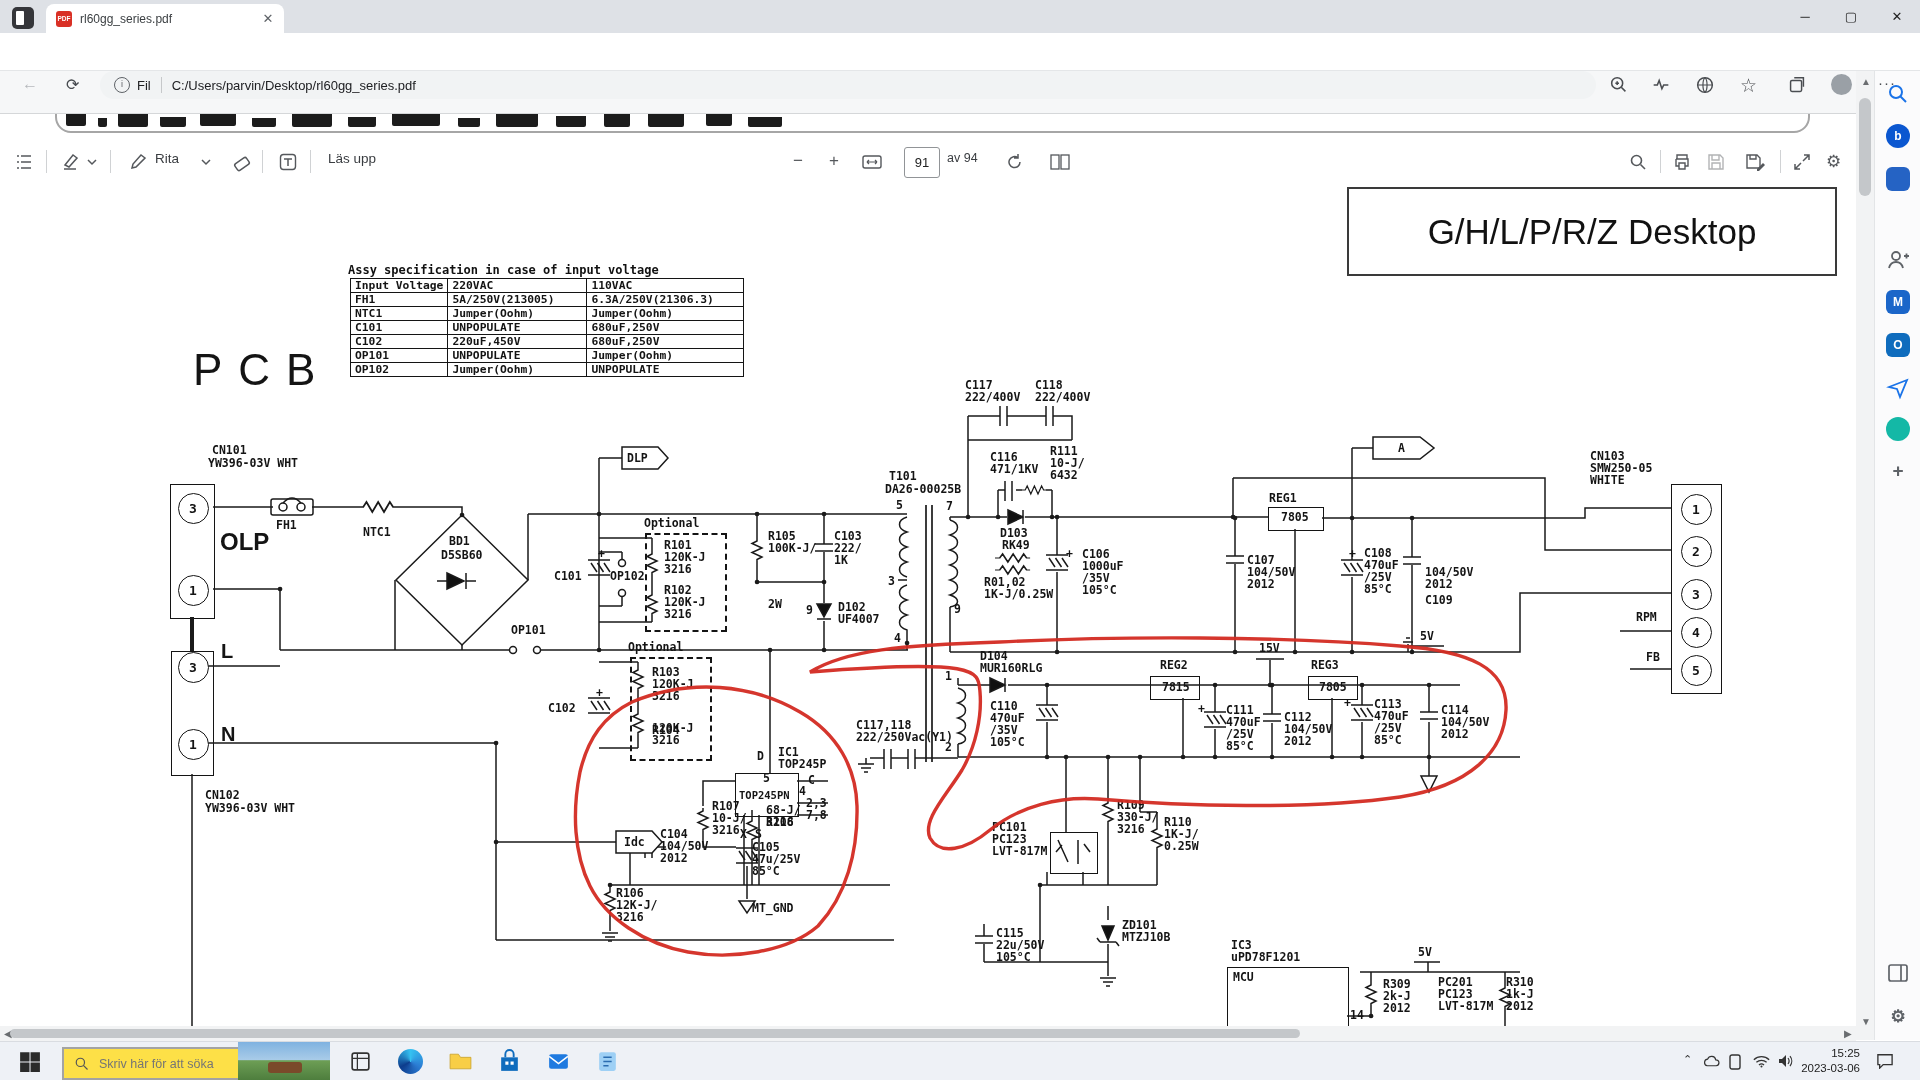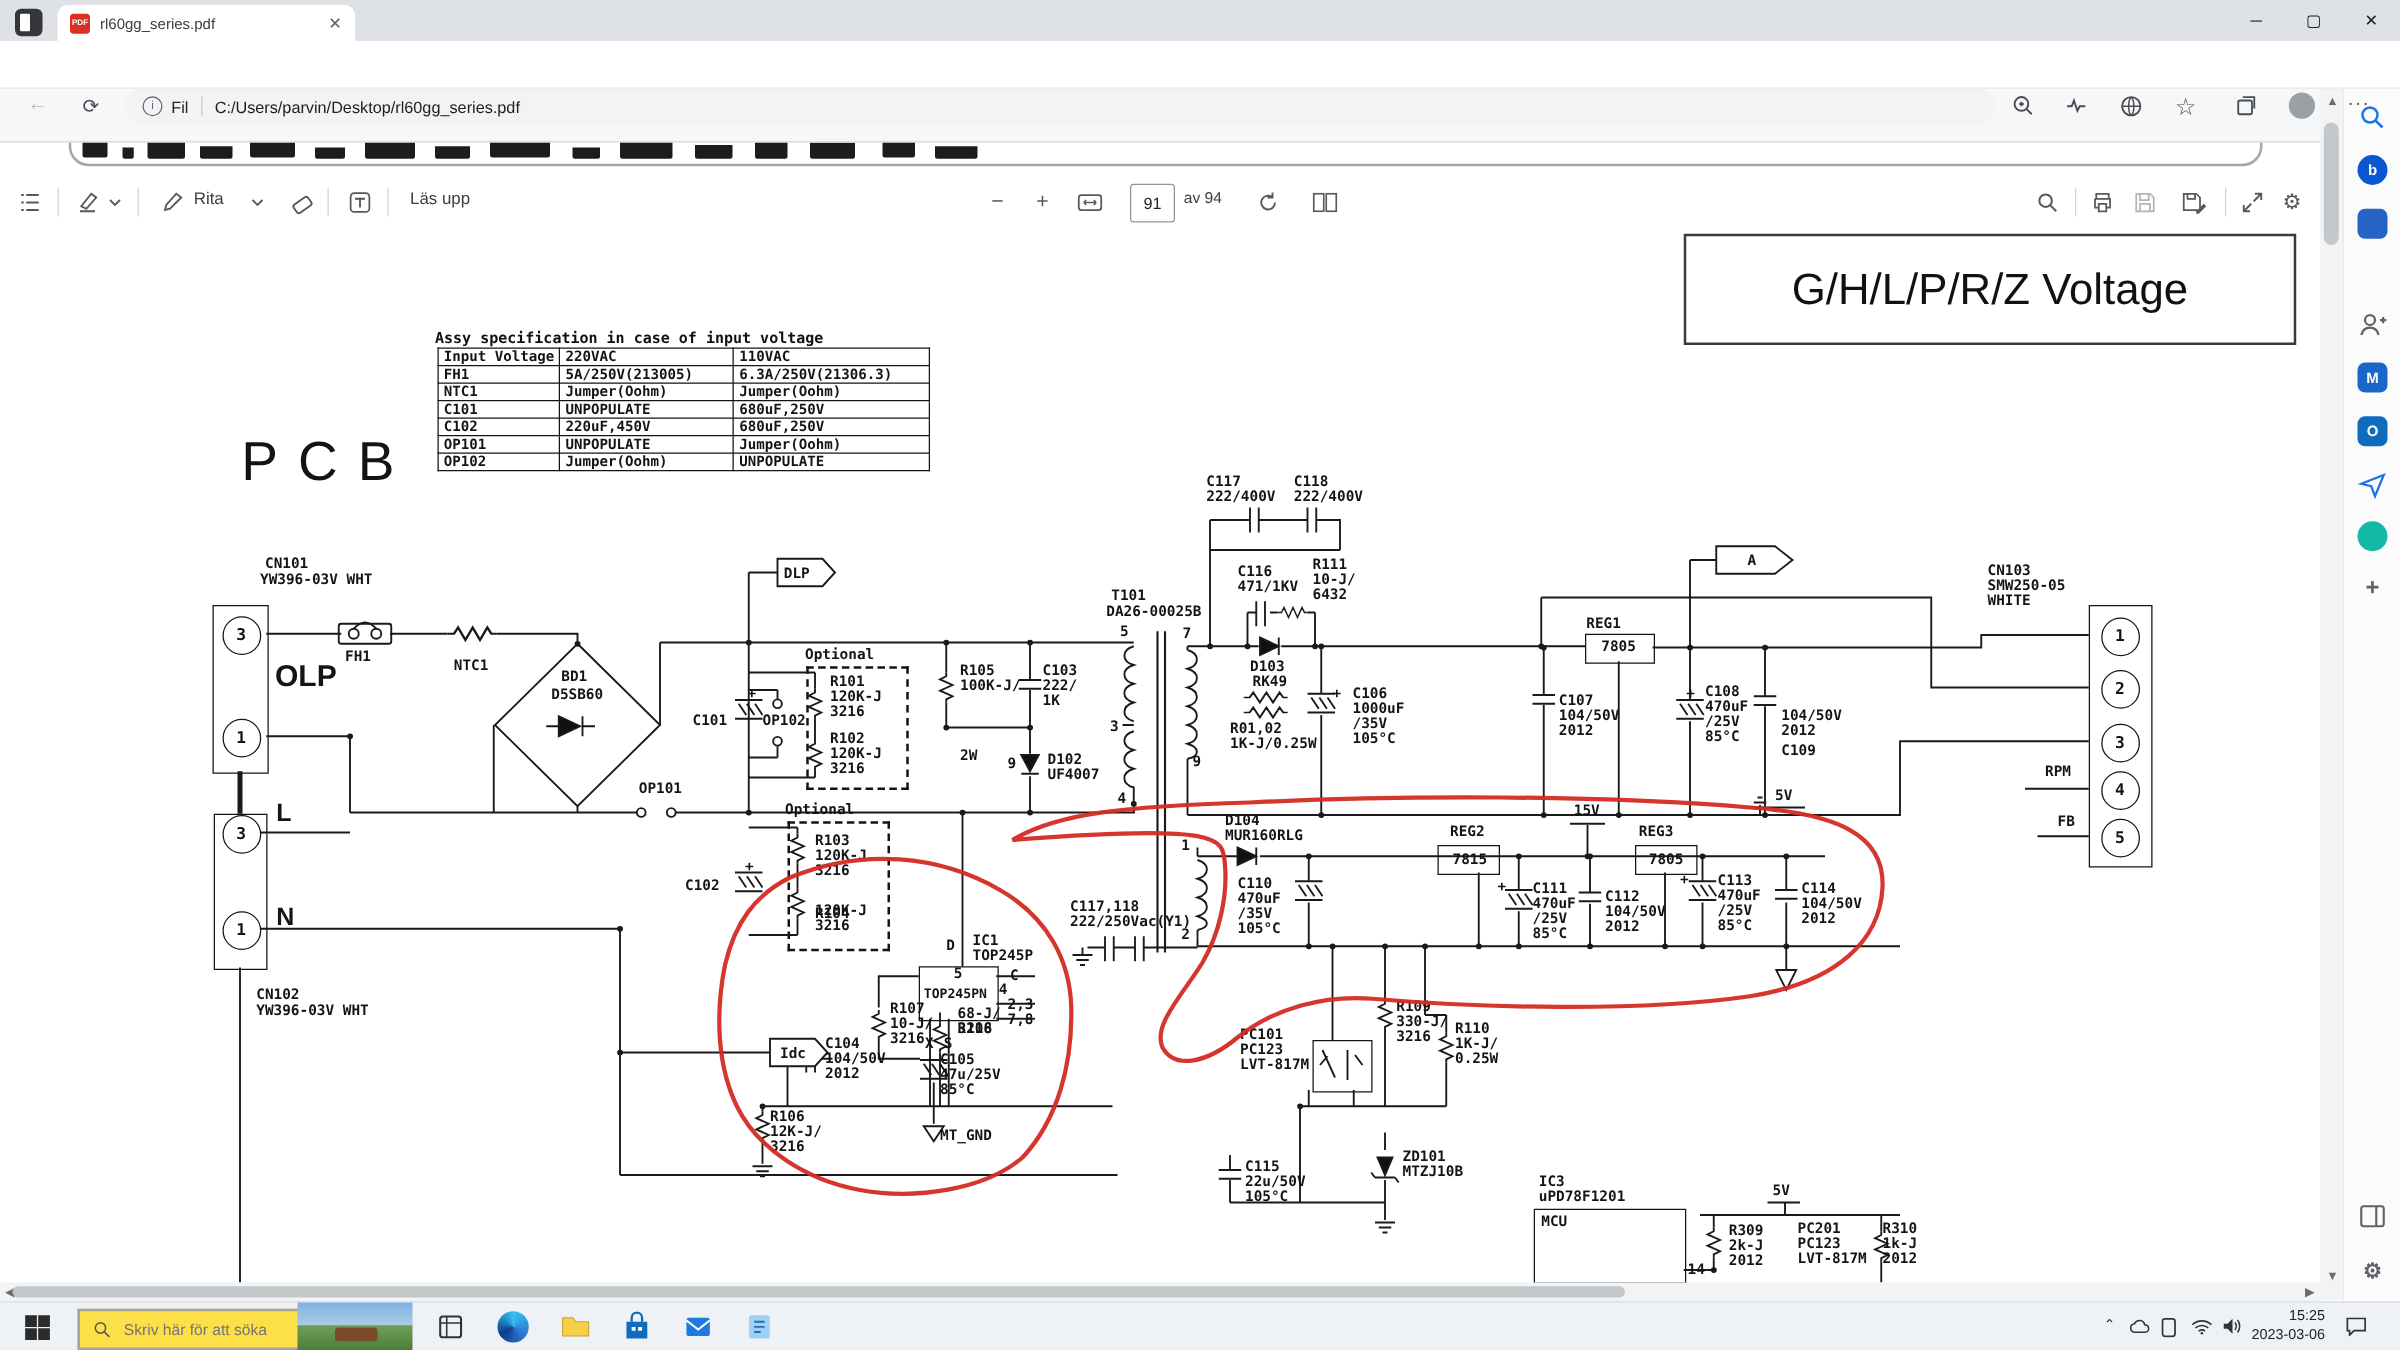--- a/index.html
+++ b/index.html
@@ -77,21 +77,21 @@
 <div class="frag" style="left:392px;top:112px;width:48px;height:14px"></div>
 <div class="frag" style="left:458px;top:118px;width:22px;height:9px"></div>
 <div class="frag" style="left:496px;top:112px;width:42px;height:15px"></div>
 <div class="frag" style="left:556px;top:116px;width:30px;height:11px"></div>
 <div class="frag" style="left:604px;top:112px;width:26px;height:15px"></div>
 <div class="frag" style="left:648px;top:114px;width:36px;height:13px"></div>
 <div class="frag" style="left:706px;top:112px;width:26px;height:14px"></div>
 <div class="frag" style="left:748px;top:117px;width:34px;height:10px"></div>
 
 <div id="optionbox">
-    <span>G/H/L/P/R/Z Voltage</span>
+    <span>G/H/L/P/R/Z Desktop</span>
   </div>
 <div id="spec-title">Assy specification in case of input voltage</div>
 <table id="spec-table">
     <tbody id="spec-rows">
       <tr>
         <td style="width: 80px;">Input Voltage</td>
         <td style="width: 130px;">220VAC</td>
         <td style="width: 148px;">110VAC</td>
       </tr>
       <tr>

